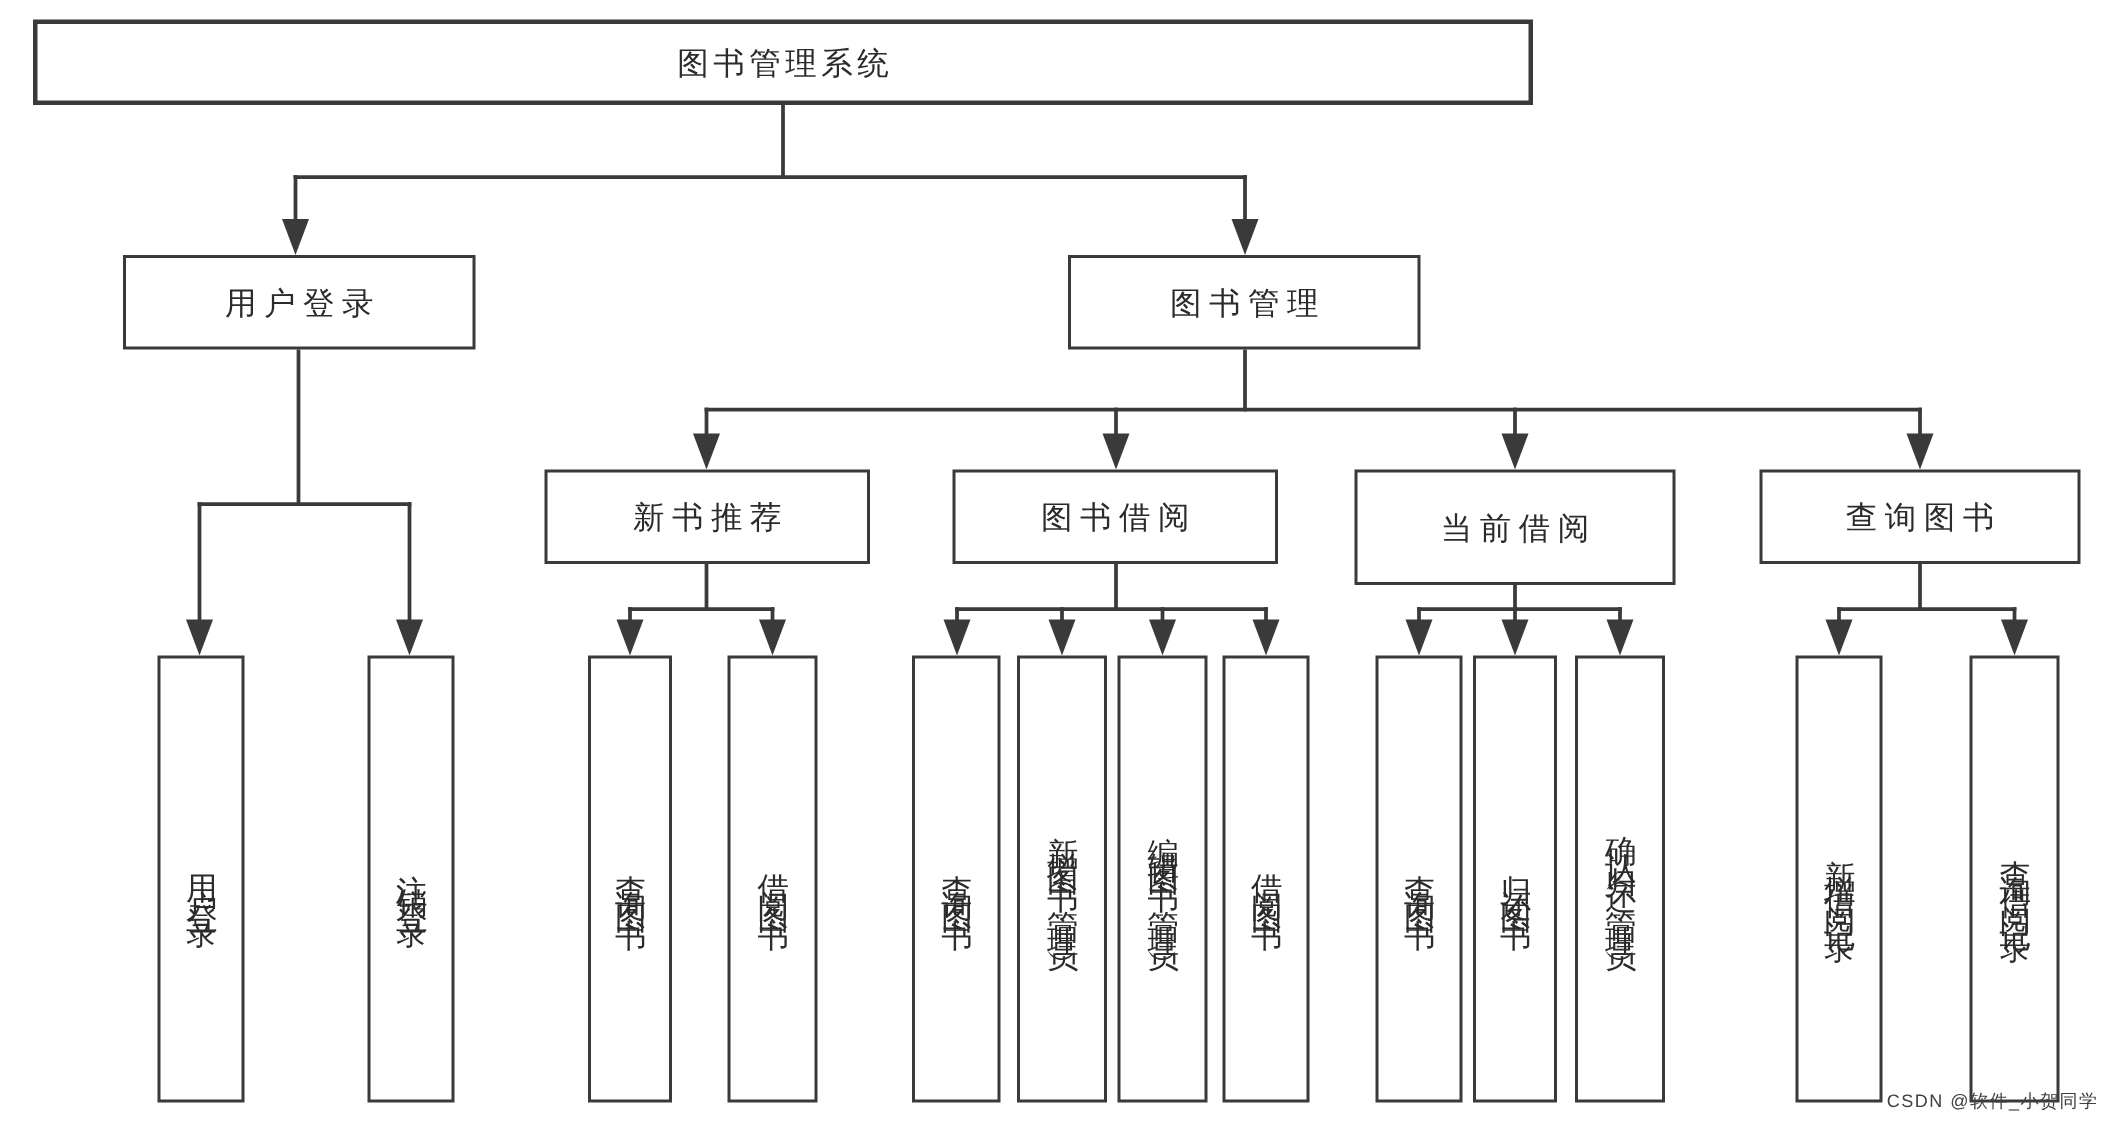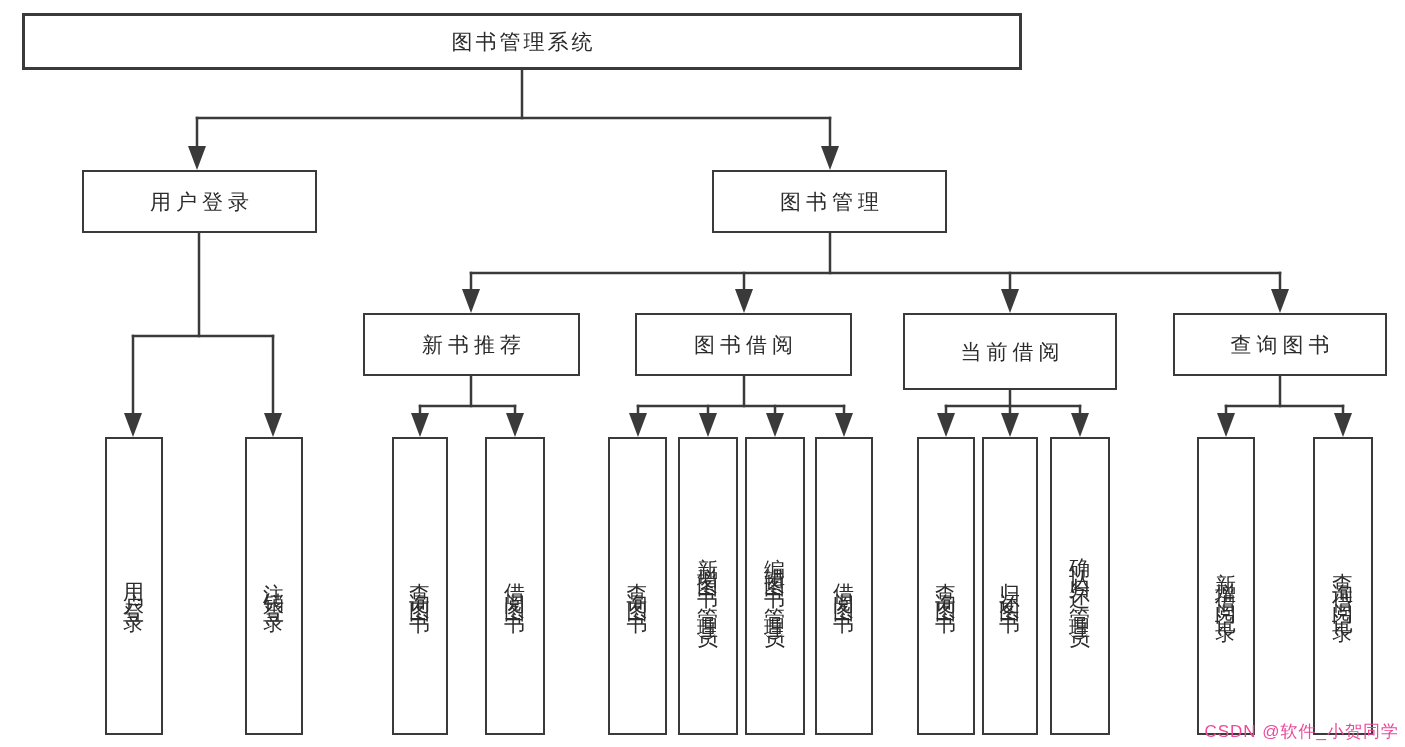--- a/index.html
+++ b/index.html
@@ -38,22 +38,22 @@
     writing-mode: vertical-rl;
     text-orientation: mixed;
     font-size: 21px;
     letter-spacing: 10px;
     line-height: 1;
   }
   .watermark {
     position: absolute;
     right: 6px;
     bottom: 4px;
-    font-size: 17px;
-    color: #ec4899;
+    font-size: 12px;
+    color: #404040;
     letter-spacing: 1px;
     white-space: nowrap;
     z-index: 5;
   }
 
   
   .root-box        { left: 22px;   top: 13px;  width: 1000px; height: 57px; }
   .n-user-login    { left: 82px;   top: 170px; width: 235px;  height: 63px; }
   .n-book-mgmt     { left: 712px;  top: 170px; width: 235px;  height: 63px; }
   .n-new-book      { left: 363px;  top: 313px; width: 217px;  height: 63px; }

